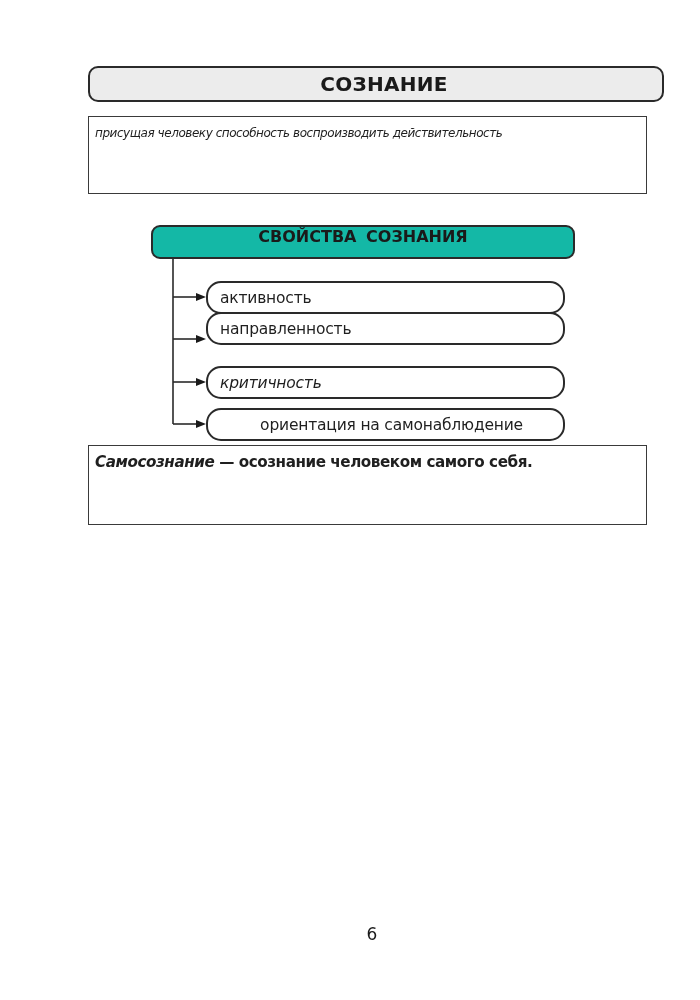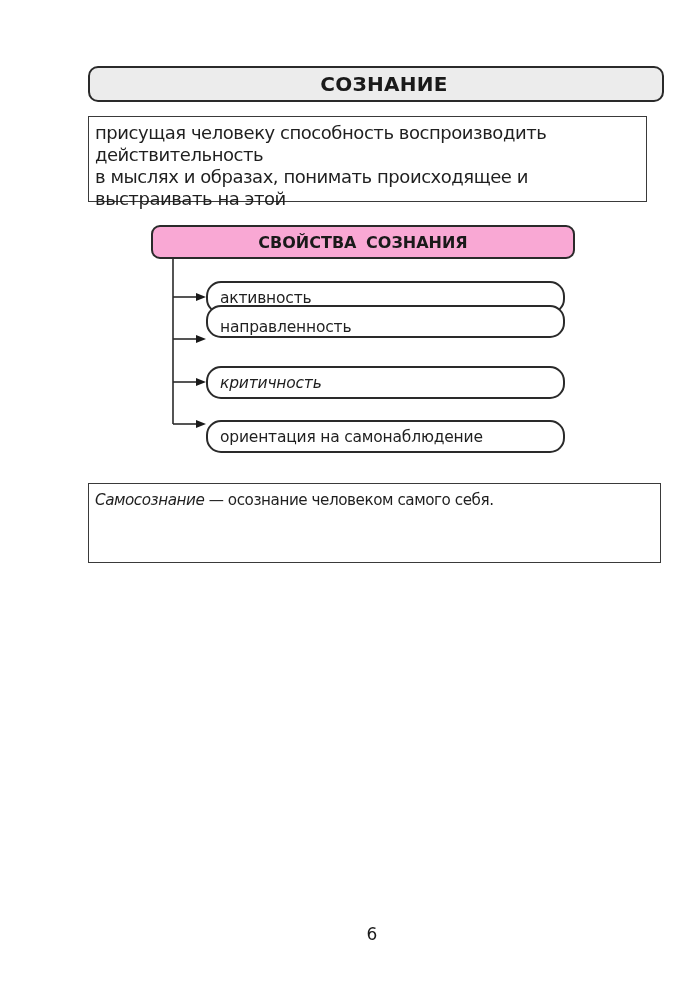--- a/index.html
+++ b/index.html
@@ -8,67 +8,66 @@
 
     .title-bar {
       position: absolute; left: 88px; top: 66px; width: 556px; height: 32px;
       background: #ececec; border: 2px solid #2a2a2a; border-radius: 10px;
       display: flex; align-items: center; justify-content: center; padding-left: 16px;
     }
     .title-bar span { font-size: 20px; font-weight: bold; letter-spacing: 0.3px; color: #1a1a1a; }
 
     .def-box {
       position: absolute; left: 88px; top: 116px; width: 545px; height: 67px;
-      border: 1.5px solid #3a3a3a; padding: 5px 6px 12px 6px;
-      font-size: 18px; line-height: 22px; color: #1f1f1f;
-      font-family: "DejaVu Sans", sans-serif; letter-spacing: -0.45px;
+      border: 1.5px solid #3a3a3a; padding: 5px 6px 4px 6px;
+      font-size: 12px; line-height: 22px; color: #1f1f1f;
+      font-family: "DejaVu Sans", sans-serif; letter-spacing: -0.45px; font-style: italic;
     }
 
     .props-header {
       position: absolute; left: 151px; top: 225px; width: 420px; height: 30px;
-      border: 2px solid #2a2a2a; border-radius: 9px; background: #f9a8d4;
-      display: flex; align-items: center; justify-content: center;
+      border: 2px solid #2a2a2a; border-radius: 9px; background: #14b8a6;
+      display: flex; justify-content: center;
     }
     .props-header span { font-size: 16px; font-weight: bold; word-spacing: 4px; color: #1a1a1a; }
 
     .connector { position: absolute; left: 0; top: 0; width: 700px; height: 1000px; pointer-events: none; }
 
     .item {
       position: absolute; left: 206px; width: 343px; height: 29px;
       border: 2px solid #2a2a2a; border-radius: 15px; background: #ffffff;
       display: flex; align-items: center; padding-left: 12px; box-sizing: content-box;
     }
     .item span { font-size: 15.5px; color: #1f1f1f; letter-spacing: -0.2px; }
     .item-0 { top: 281px; }
-    .item-1 { top: 305px; align-items: flex-end; }
+    .item-1 { top: 312px; }
     .item-2 { top: 366px; font-style: italic; }
-    .item-3 { top: 420px; }
+    .item-3 { top: 408px; justify-content: center; }
 
     .self-box {
-      position: absolute; left: 88px; top: 483px; width: 545px; height: 69px;
-      border: 1.5px solid #3a3a3a; padding: 5px 20px 4px 6px;
-      font-size: 15.2px; line-height: 22px; color: #1f1f1f; letter-spacing: -0.45px;
+      position: absolute; left: 88px; top: 445px; width: 545px; height: 69px;
+      border: 1.5px solid #3a3a3a; padding: 5px 6px 4px 6px;
+      font-size: 15.2px; line-height: 22px; color: #1f1f1f; letter-spacing: -0.45px; font-weight: bold;
     }
     .self-box .term { font-style: italic; }
 
     .page-number {
       position: absolute; left: 362px; top: 924px; width: 20px; text-align: center;
       font-size: 17px; color: #1a1a1a;
     }
   </style>
 </head>
 <body>
 
 <div class="title-bar">
   <span>СОЗНАНИЕ</span>
 </div>
 
 <div class="def-box">
   <div>присущая человеку способность воспроизводить действительность</div>
-  <div>в мыслях и образах, понимать происходящее и выстраивать на этой</div>
 </div>
 
 <div class="props-header">
   <span>СВОЙСТВА  СОЗНАНИЯ</span>
 </div>
 
 <svg class="connector" xmlns="http://www.w3.org/2000/svg">
   <line x1="173" y1="259" x2="173" y2="424" stroke="#2a2a2a" stroke-width="1.6"></line>
   <g>
     <line x1="173" y1="297" x2="198" y2="297" stroke="#2a2a2a" stroke-width="1.6"></line>

